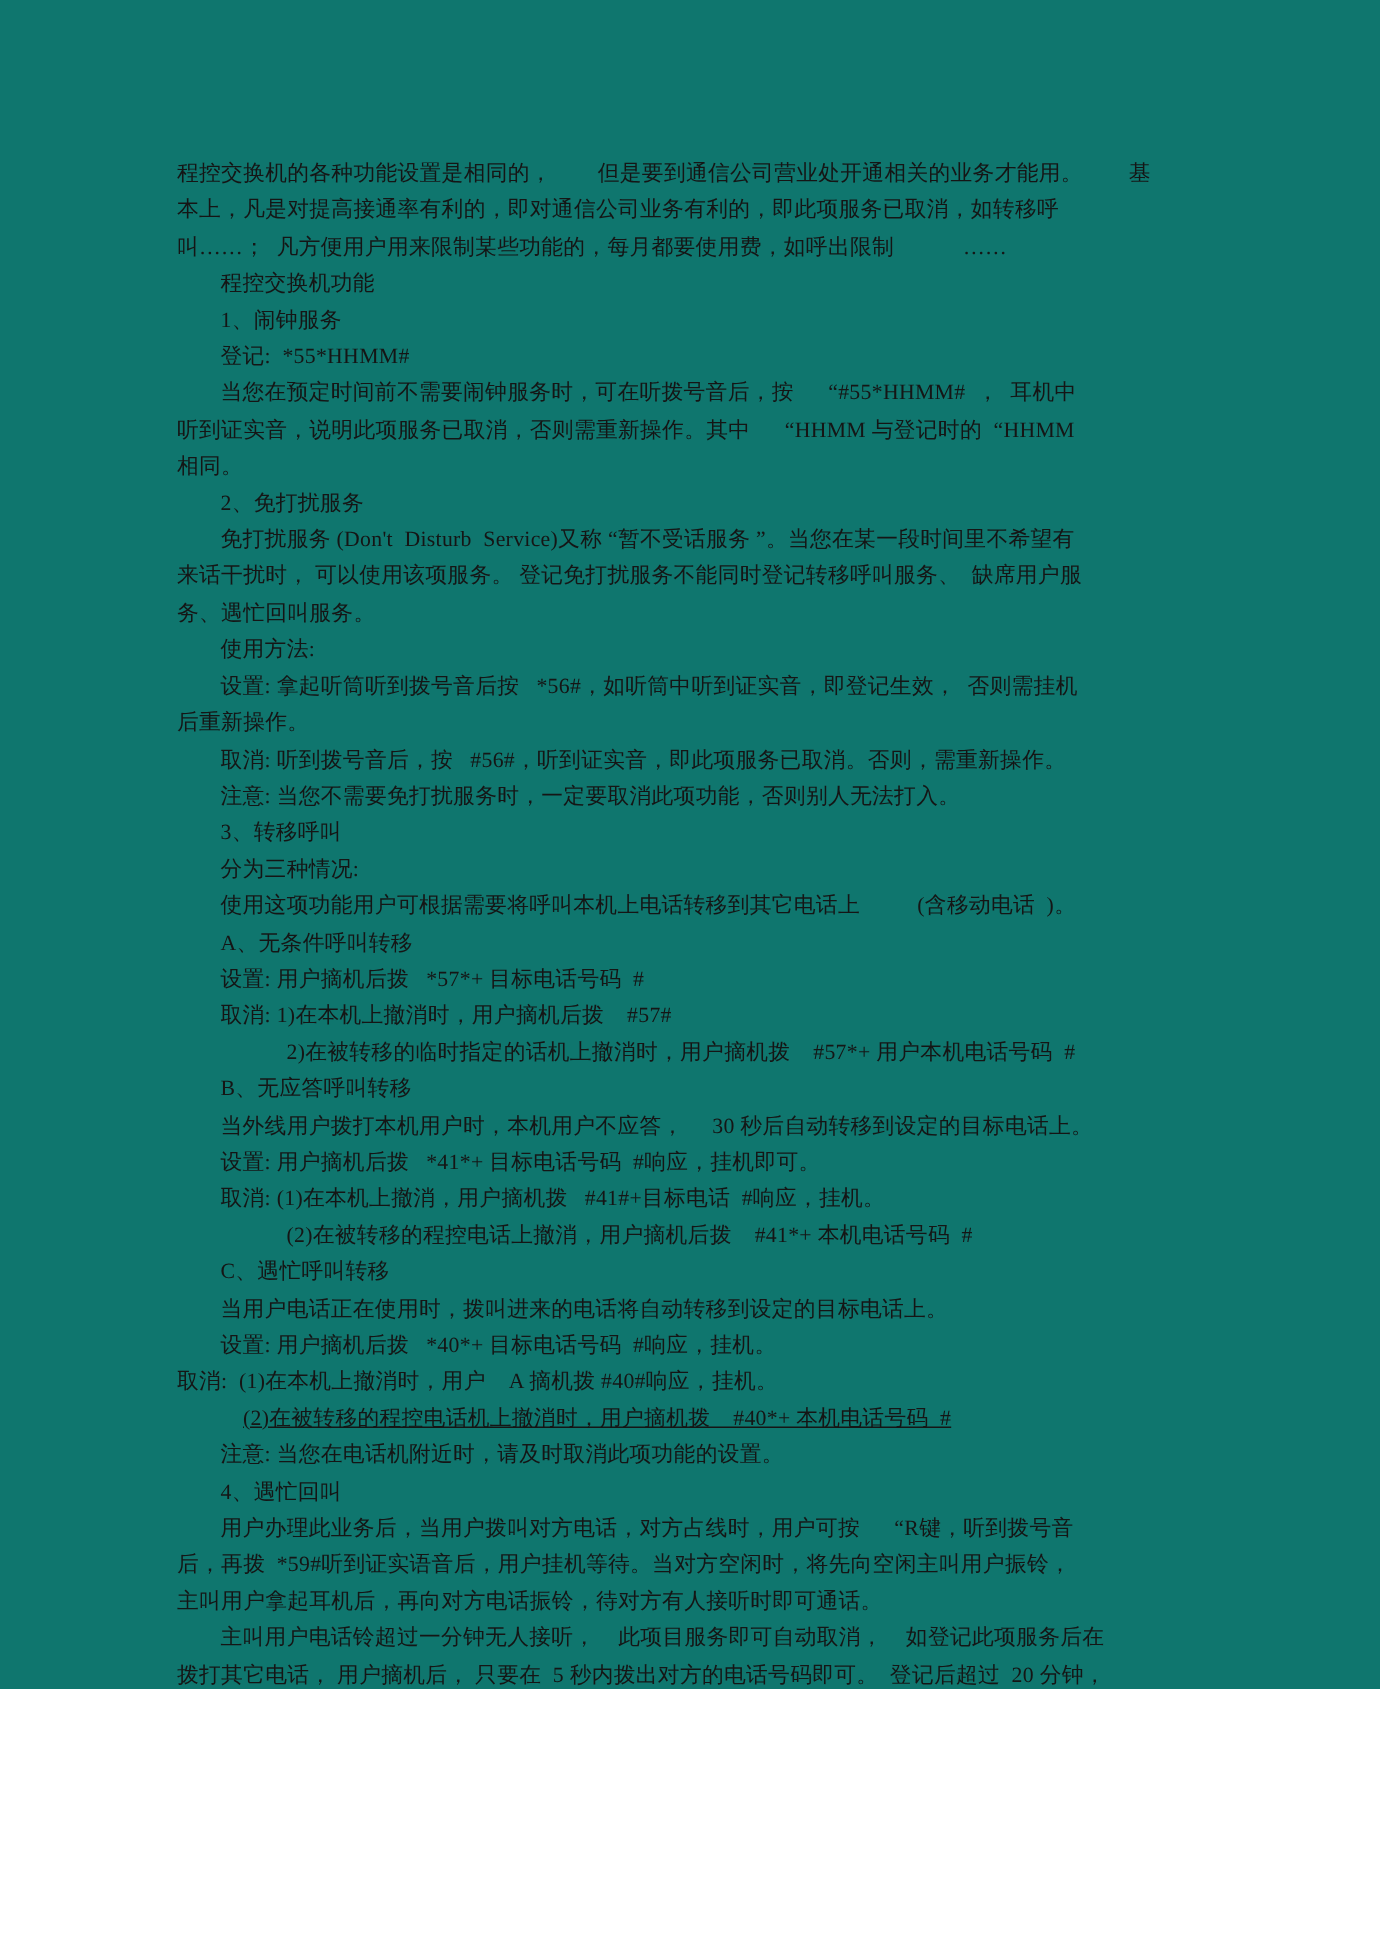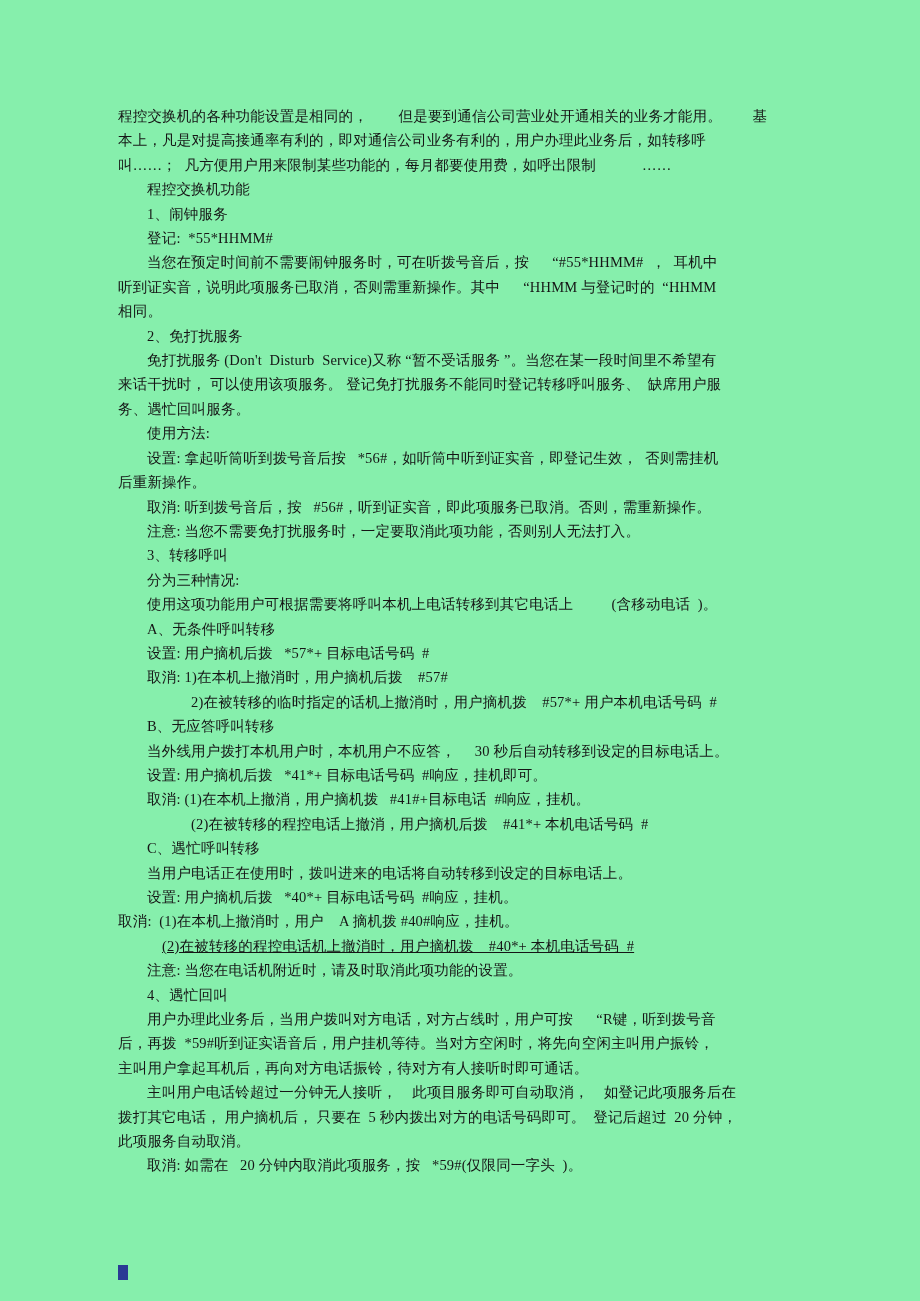--- a/index.html
+++ b/index.html
@@ -3,22 +3,22 @@
 <meta charset="utf-8">
 <style>
   html, body {
     margin: 0;
     padding: 0;
     background: #ffffff;
   }
   .page {
     position: relative;
     width: 920px;
-    height: 1301px;
-    background: #86efac;
+    height: 1126px;
+    background: #0f766e;
     overflow: hidden;
     font-family: "Liberation Serif", "DejaVu Serif", serif;
   }
   .text-block {
     position: absolute;
     left: 118px;
     top: 104px;
     width: 690px;
     font-size: 14.5px;
     line-height: 24.4px;
@@ -40,21 +40,21 @@
     width: 10px;
     height: 15px;
   }
 </style>
 </head>
 <body>
 
 <div class="page">
   <div class="text-block" id="doc-lines" style="color: rgb(21, 21, 21);">
       <div class="doc-line indent-0">程控交换机的各种功能设置是相同的，        但是要到通信公司营业处开通相关的业务才能用。        基</div>
-      <div class="doc-line indent-0">本上，凡是对提高接通率有利的，即对通信公司业务有利的，用户办理此业务后，如转移呼</div>
+      <div class="doc-line indent-0">本上，凡是对提高接通率有利的，即对通信公司业务有利的，即此项服务已取消，如转移呼</div>
       <div class="doc-line indent-0">叫……；  凡方便用户用来限制某些功能的，每月都要使用费，如呼出限制            ……</div>
       <div class="doc-line indent-1">程控交换机功能</div>
       <div class="doc-line indent-1">1、闹钟服务</div>
       <div class="doc-line indent-1">登记:  *55*HHMM#</div>
       <div class="doc-line indent-1">当您在预定时间前不需要闹钟服务时，可在听拨号音后，按      “#55*HHMM#  ，  耳机中</div>
       <div class="doc-line indent-0">听到证实音，说明此项服务已取消，否则需重新操作。其中      “HHMM 与登记时的  “HHMM</div>
       <div class="doc-line indent-0">相同。</div>
       <div class="doc-line indent-1">2、免打扰服务</div>
       <div class="doc-line indent-1">免打扰服务 (Don't  Disturb  Service)又称 “暂不受话服务 ”。当您在某一段时间里不希望有</div>
       <div class="doc-line indent-0">来话干扰时， 可以使用该项服务。 登记免打扰服务不能同时登记转移呼叫服务、  缺席用户服</div>

